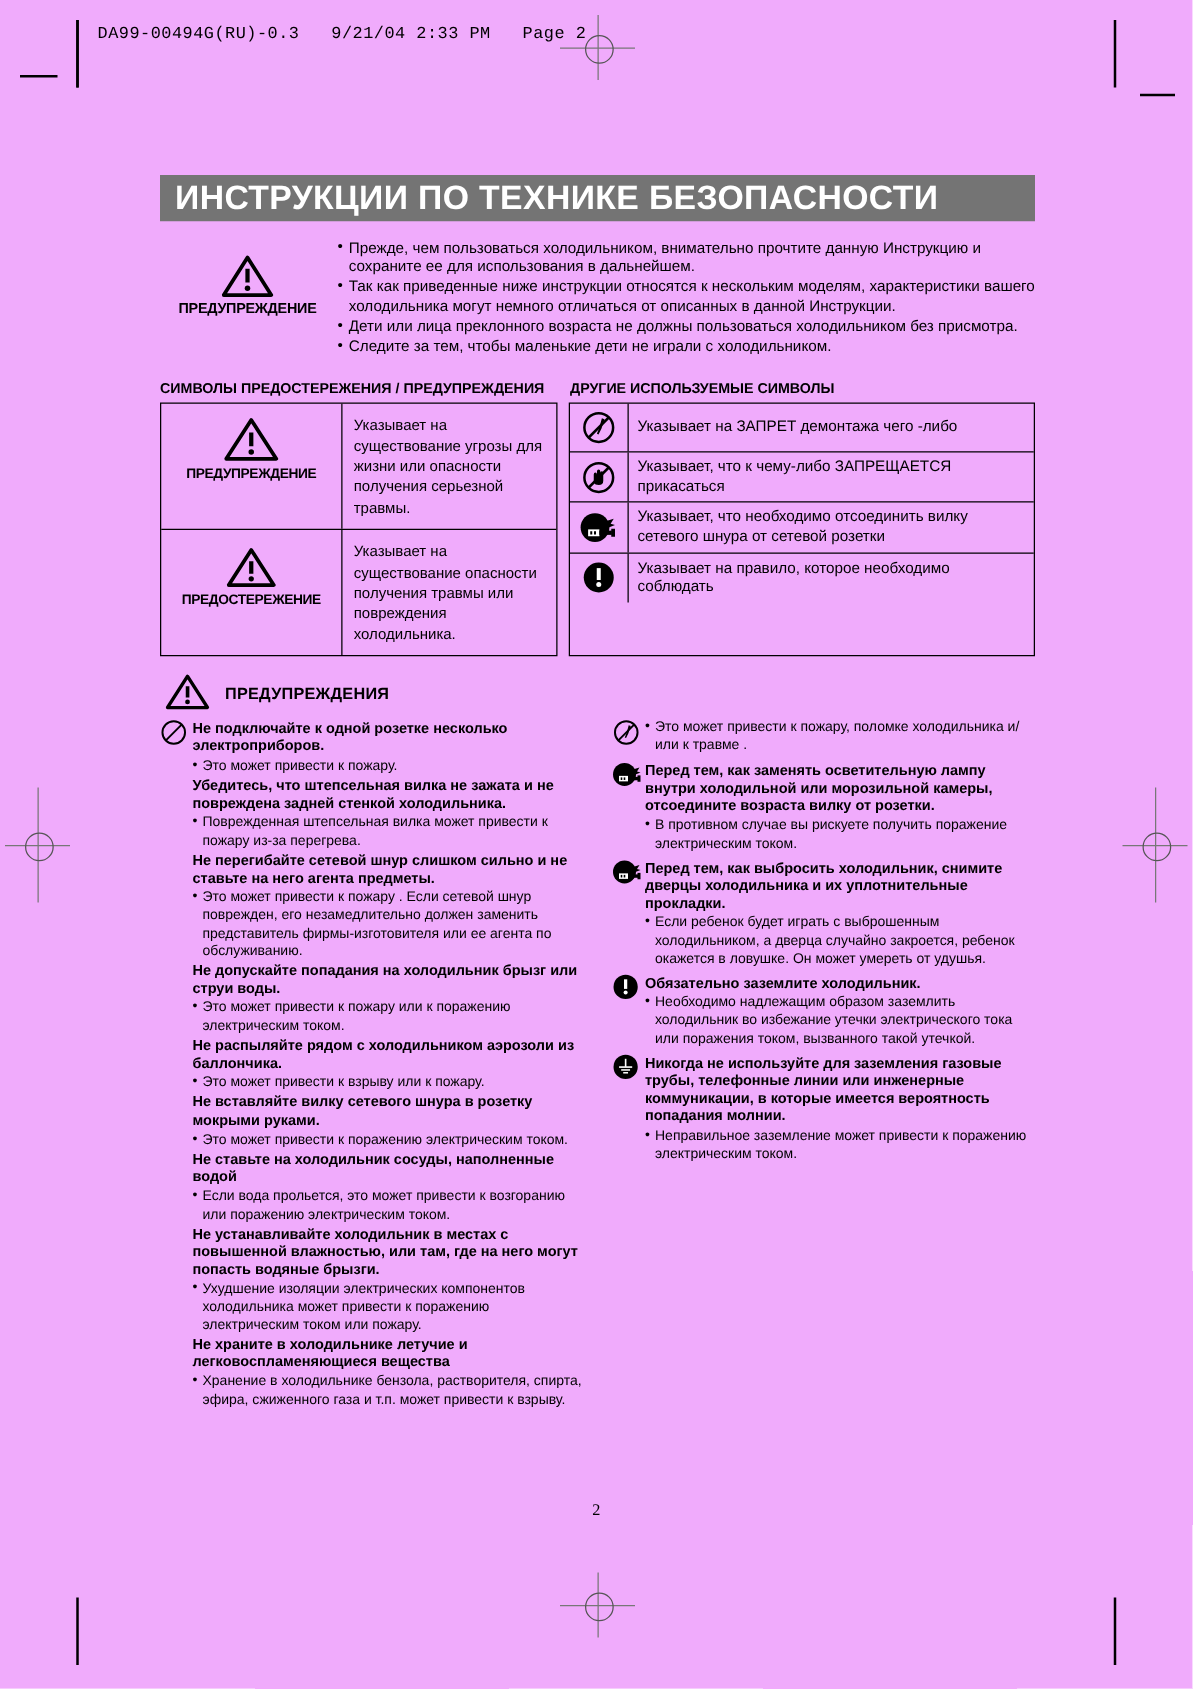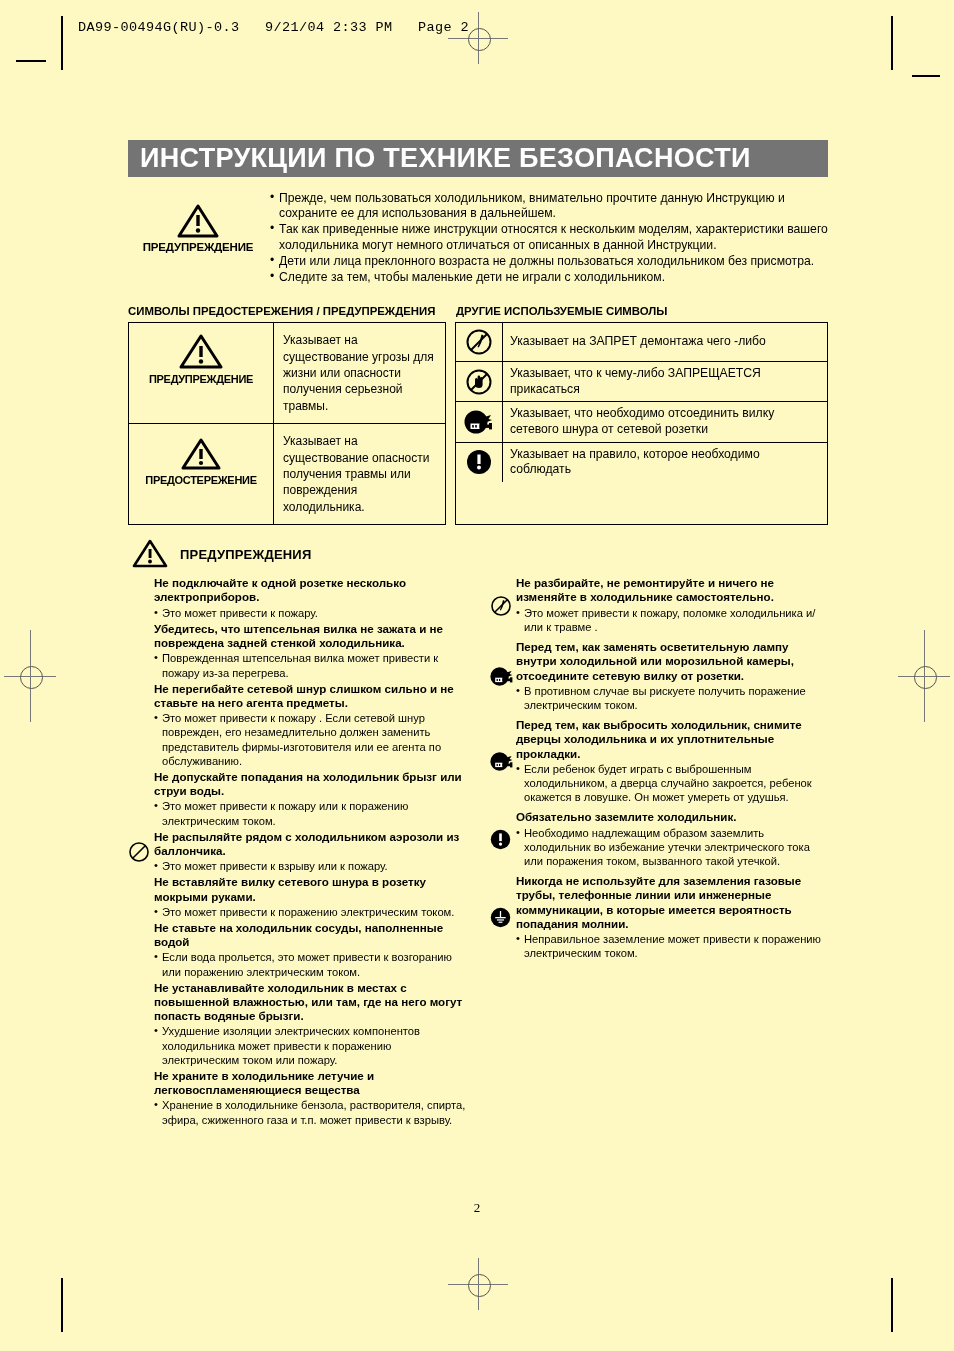--- a/index.html
+++ b/index.html
@@ -9,21 +9,21 @@
   }
   body {
     font-family: "Liberation Sans", sans-serif;
     color: #000;
   }
   #page {
     position: relative;
     width: 954px;
     height: 1351px;
     overflow: hidden;
-    background: #fef9c3;
+    background: #f0abfc;
   }
 
   
   .crop-mark { position: absolute; background: #000; }
   .reg-mark { position: absolute; }
   .reg-mark .rc {
     position: absolute; left: 50%; top: 50%;
     width: 21px; height: 21px; margin-left: -10.5px; margin-top: -10.5px;
     border: 1px solid #555; border-radius: 50%;
   }
@@ -197,21 +197,20 @@
   .col {
     width: 50%;
     box-sizing: border-box;
   }
   .col-left { padding-right: 10px; }
   .col-right { padding-left: 12px; }
 
   .grp {
     display: flex;
     margin-bottom: 2px;
-    align-items: center;
   }
   .grp .gico {
     width: 26px;
     flex: none;
     padding-top: 1px;
   }
   .grp .gbody { flex: 1; }
 
   .hd {
     font-size: 11.6px;
@@ -460,41 +459,40 @@
 
         <div class="grp">
           <div class="gico">
             <svg width="22" height="22" viewBox="0 0 28 28">
               <circle cx="14" cy="14" r="11.5" fill="none" stroke="#000" stroke-width="2"></circle>
               <path d="M16.5 6.5 L14.5 14 L12.5 19 L13.8 19.6 L16.2 14.8 L18.6 7.3 Z" fill="#000"></path>
               <line x1="6" y1="22" x2="22" y2="6" stroke="#000" stroke-width="2"></line>
             </svg>
           </div>
           <div class="gbody">
-            <div class="hd">Не разбирайте, не ремонтируйте и ничего не изменяйте в холодильнике самостоятельно.</div>
             <ul class="sub">
                 <li>Это может привести к пожару, поломке холодильника и/или к травме .</li>
               </ul>
           </div>
         </div>
 
         <div class="grp">
           <div class="gico">
             <svg width="24" height="21" viewBox="0 0 30 26">
               <circle cx="12" cy="13" r="11.5" fill="#000"></circle>
               <rect x="6.5" y="14.5" width="9" height="5.5" fill="#fff"></rect>
               <rect x="8.2" y="16" width="1.6" height="2.6" fill="#000"></rect>
               <rect x="11.2" y="16" width="1.6" height="2.6" fill="#000"></rect>
               <path d="M17 9 L27 6 L24.5 10 L28 11 L18 15 Z" fill="#000"></path>
               <rect x="15.5" y="15.5" width="10" height="3.4" fill="#000"></rect>
               <rect x="25" y="14" width="3" height="6.4" fill="#000"></rect>
             </svg>
           </div>
           <div class="gbody">
-            <div class="hd">Перед тем, как заменять осветительную лампу внутри холодильной или морозильной камеры, отсоедините сетевую вилку от розетки.</div>
+            <div class="hd">Перед тем, как заменять осветительную лампу внутри холодильной или морозильной камеры, отсоедините возраста вилку от розетки.</div>
             <ul class="sub">
                 <li>В противном случае вы рискуете получить поражение электрическим током.</li>
               </ul>
           </div>
         </div>
 
         <div class="grp">
           <div class="gico">
             <svg width="24" height="21" viewBox="0 0 30 26">
               <circle cx="12" cy="13" r="11.5" fill="#000"></circle>

